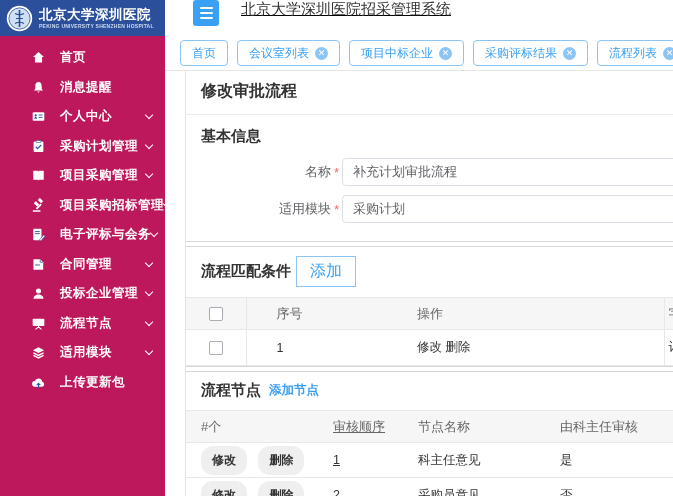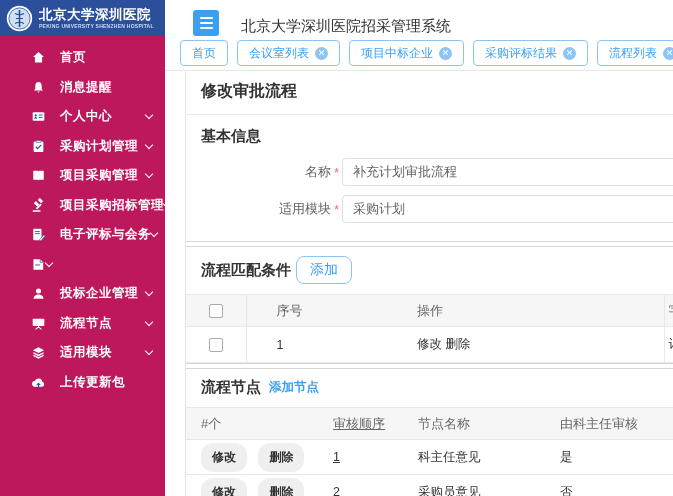--- a/index.html
+++ b/index.html
@@ -15,21 +15,21 @@
   .brand-en { color:#ccdbf2; font-size:5px; letter-spacing:0.26px; margin-top:2.5px; white-space:nowrap; font-weight:bold; }
   .menu { padding-top:7px; }
   .menu-item { height:29.5px; display:flex; align-items:center; padding:0 13px 0 30px; cursor:pointer; color:#fff; }
   .menu-icon { width:16px; height:16px; display:flex; align-items:center; justify-content:center; flex:none; }
   .menu-label { font-size:12.5px; font-weight:bold; margin-left:14px; flex:1; white-space:nowrap; letter-spacing:0.5px; }
   .chevron { width:6px; height:6px; border-right:1.5px solid #fff; border-bottom:1.5px solid #fff;
              transform:rotate(45deg); margin-top:-3px; flex:none; }
 
   
   .main { margin-left:165px; height:496px; display:flex; flex-direction:column; background:#fff; }
-  .topbar { height:36px; flex:none; display:flex; align-items:flex-end; }
+  .topbar { height:36px; flex:none; display:flex; align-items:flex-start;text-decoration:underline; }
   .hamburger { width:26px; height:26px; margin-left:28px; background:#3aa0f3; border:none; border-radius:3px;
                display:flex; flex-direction:column; justify-content:center; align-items:center; gap:3px; cursor:pointer; }
   .hamburger span { width:13px; height:2px; background:#fff; border-radius:1px; }
   .app-title { margin-left:22px; font-size:15px; color:#333; white-space:nowrap; }
 
   .tabstrip { height:35px; flex:none; display:flex; align-items:center; padding-left:15px; gap:9px;
               border-bottom:1px solid #e6e6e6; }
   .tab { height:26px; border:1px solid #8cc5f4; border-radius:4px; color:#3aa0f3; font-size:12px;
          display:flex; align-items:center; padding:0 11px; gap:6px; background:#fff; white-space:nowrap; cursor:pointer; }
   .tab-close { width:13px; height:13px; border-radius:50%; background:#8cc5f4; color:#fff; font-size:9px;
@@ -49,22 +49,22 @@
   .card-basic { padding:12px 0 18px 15px; }
   .form-row { display:flex; align-items:center; margin-top:12px; }
   .form-row + .form-row { margin-top:9px; }
   .form-label { width:130px; text-align:right; font-size:13px; color:#606266; }
   .req { color:#f56c6c; margin:0 3px 0 3px; font-size:13px; }
   .text-input { width:480px; height:28px; border:1px solid #dcdfe6; border-radius:4px; padding:0 10px;
                 font-size:13px; color:#606266; font-family:inherit; outline:none; background:#fff; }
 
   
   .card-head { display:flex; align-items:center; padding:9px 0 10px 15px; }
-  .add-btn { margin-left:5px; border:1px solid #8cc5f4; color:#3aa0f3; background:#fff; font-size:14px;
-             padding:4px 13px; border-radius:8px; cursor:pointer; font-family:inherit; }
+  .add-btn { margin-left:5px; border:1px solid #8cc5f4; color:#3aa0f3; background:#fff; font-size:16px;
+             padding:4px 13px; border-radius:0; cursor:pointer; font-family:inherit; }
   .add-link { color:#3b9ff0; font-size:12.5px; font-weight:bold; margin-left:8px; text-decoration:none; cursor:pointer; }
 
   
   table { width:720px; border-collapse:collapse; table-layout:fixed; }
   thead th { background:#f6f6f7; font-weight:normal; color:#666; font-size:13px; height:32px;
              text-align:left; border-top:1px solid #e8e8e8; border-bottom:1px solid #e8e8e8; }
   tbody td { height:36px; font-size:12.5px; color:#333; border-bottom:1px solid #e8e8e8; background:#fff; }
   .t-match .col-cb { width:60px; text-align:center; border-right:1px solid #e8e8e8; }
   .t-match .col-idx { width:141px; padding-left:30px; }
   .t-match .col-act { width:277px; padding-left:30px; }
@@ -178,20 +178,21 @@
       <span class="chevron"></span>
     </div>
     <div class="menu-item">
       <span class="menu-icon">
         <svg width="15" height="15" viewBox="0 0 16 16">
             <path d="M2.6 2.4h7.2l3.2 3.2v8H2.6z" fill="#fff"></path>
             <path d="M9.8 2.4v3.2H13" fill="none" stroke="#3057a7" stroke-width="0.8"></path>
             <rect x="4.5" y="8" width="5" height="1" fill="#3057a7"></rect>
           </svg>
       </span>
+      <span class="menu-label">合同管理</span>
       <span class="chevron"></span>
     </div>
     <div class="menu-item">
       <span class="menu-icon">
         <svg width="15" height="15" viewBox="0 0 16 16">
             <circle cx="8" cy="5.3" r="2.7" fill="#fff"></circle>
             <path d="M2.7 13.7c0-3 2.4-4.7 5.3-4.7s5.3 1.7 5.3 4.7z" fill="#fff"></path>
           </svg>
       </span>
       <span class="menu-label">投标企业管理</span>

